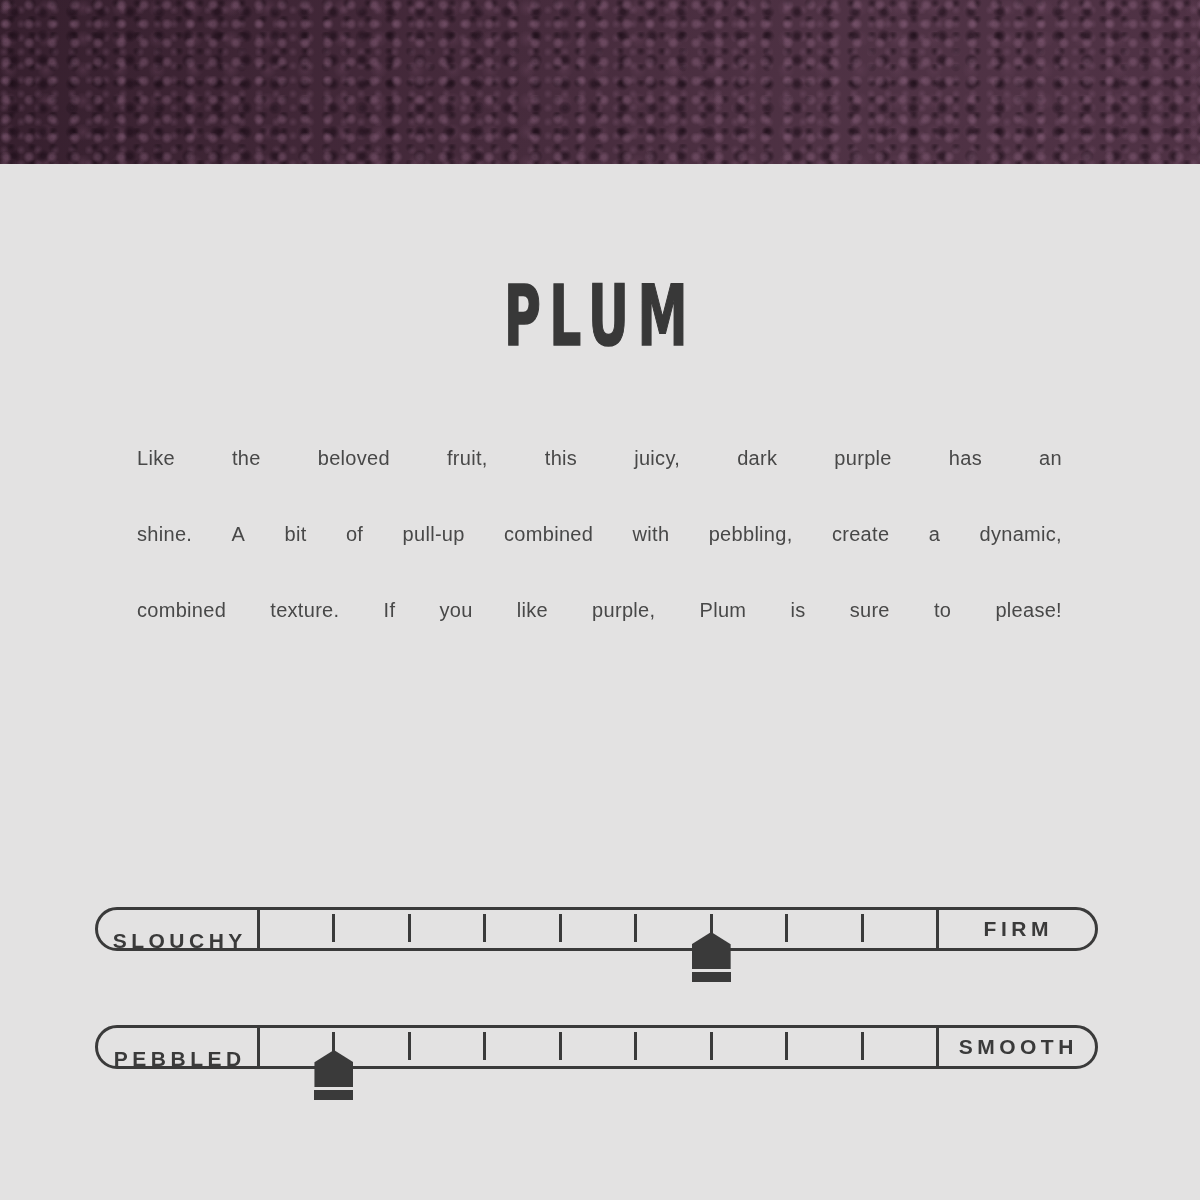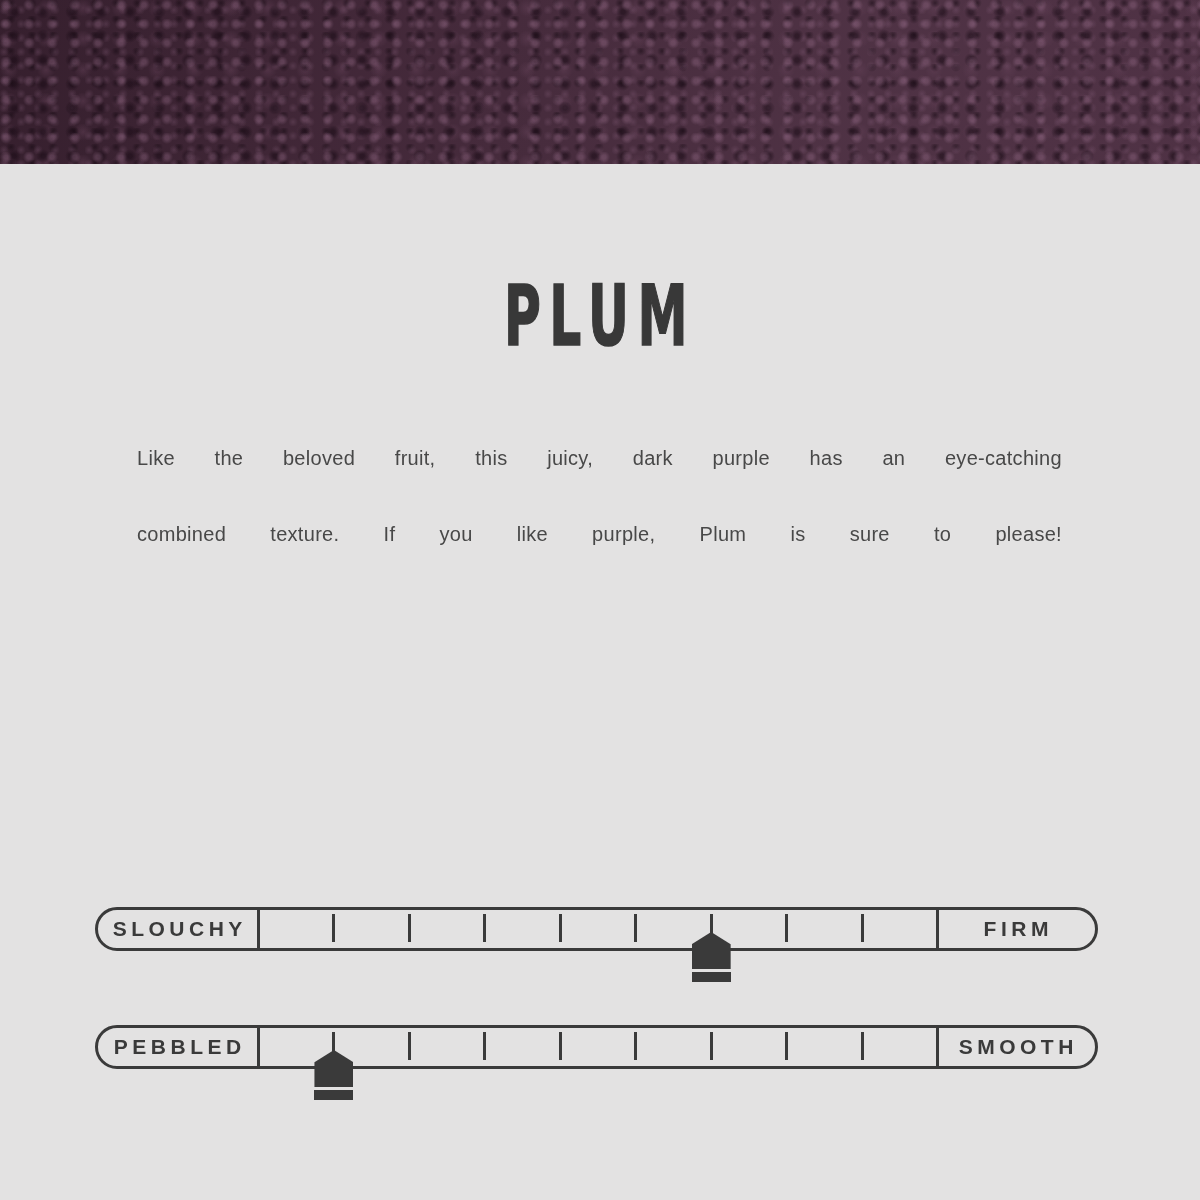--- a/index.html
+++ b/index.html
@@ -86,21 +86,21 @@
     display: flex;
     align-items: center;
     justify-content: center;
     font-weight: bold;
     font-size: 21px;
     letter-spacing: 4.5px;
     text-indent: 4.5px;
     color: #3a3a3a;
     white-space: nowrap;
   }
-  .cap.left  { left: 0;  width: 159px; }
+  .cap.left  { left: 0;  width: 159px; margin-top: 12px; }
   .cap.right { right: 0; width: 158px; }
 
   .divider {
     position: absolute;
     top: 0;
     width: 3px; height: 38px;
     background: #3a3a3a;
   }
   .divider.dleft  { left: 159px; }
   .divider.dright { left: 838px; }
@@ -142,21 +142,33 @@
         <span>Like</span>
         <span>the</span>
         <span>beloved</span>
         <span>fruit,</span>
         <span>this</span>
         <span>juicy,</span>
         <span>dark</span>
         <span>purple</span>
         <span>has</span>
         <span>an</span>
-        <span>eye-catching</span>
+      </div>
+    <div class="desc-line">
+        <span>shine.</span>
+        <span>A</span>
+        <span>bit</span>
+        <span>of</span>
+        <span>pull-up</span>
+        <span>combined</span>
+        <span>with</span>
+        <span>pebbling,</span>
+        <span>create</span>
+        <span>a</span>
+        <span>dynamic,</span>
       </div>
     <div class="desc-line">
         <span>combined</span>
         <span>texture.</span>
         <span>If</span>
         <span>you</span>
         <span>like</span>
         <span>purple,</span>
         <span>Plum</span>
         <span>is</span>

